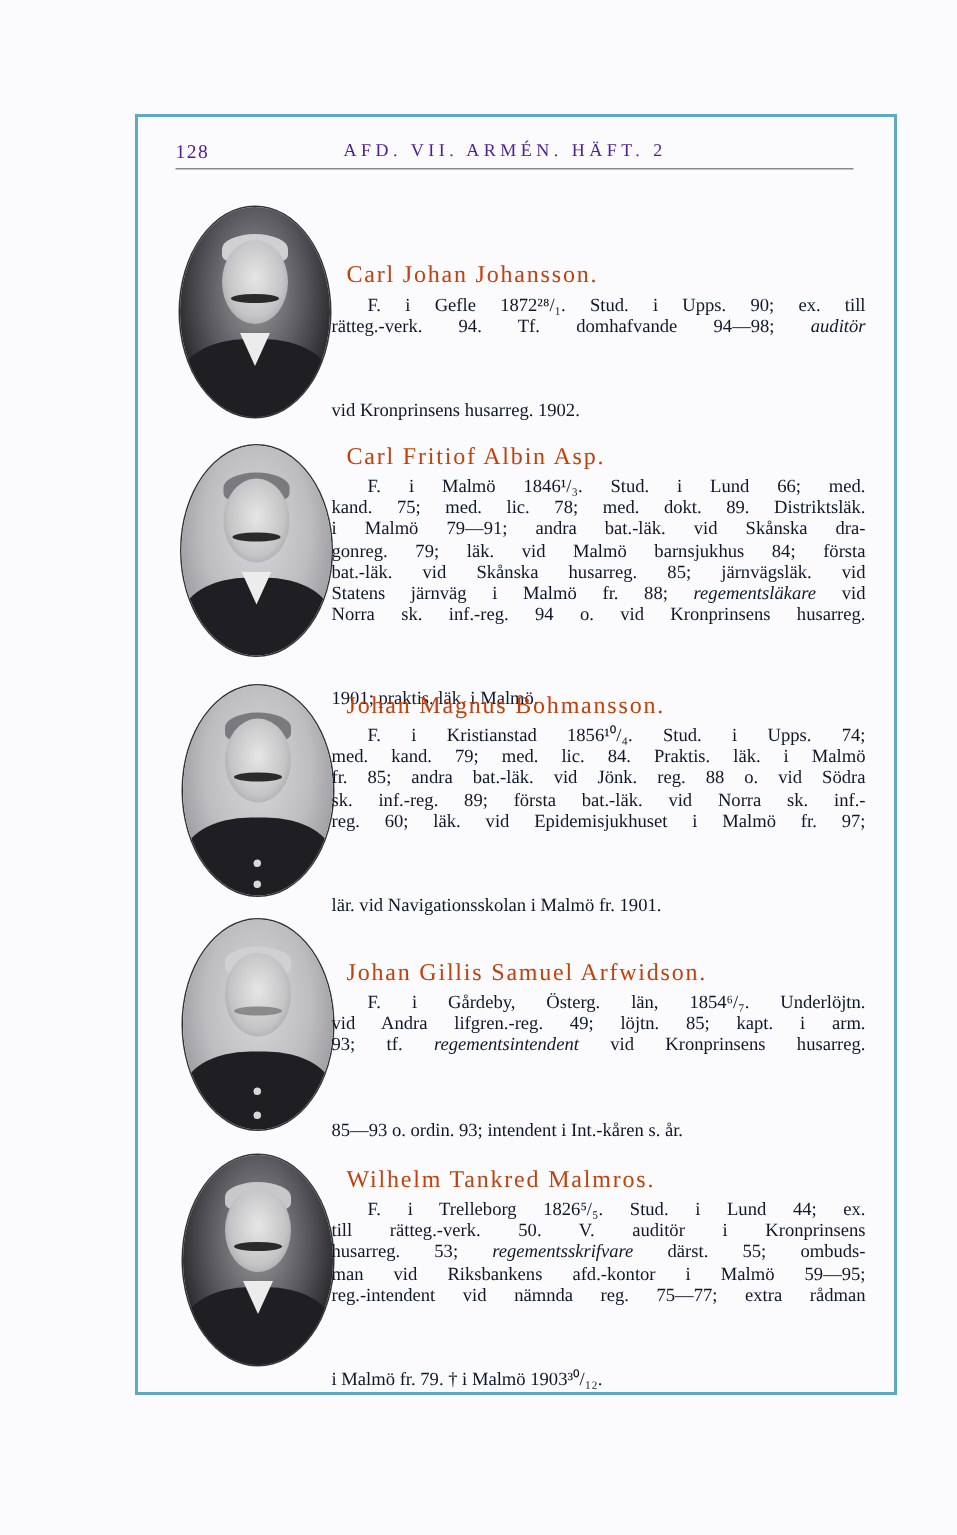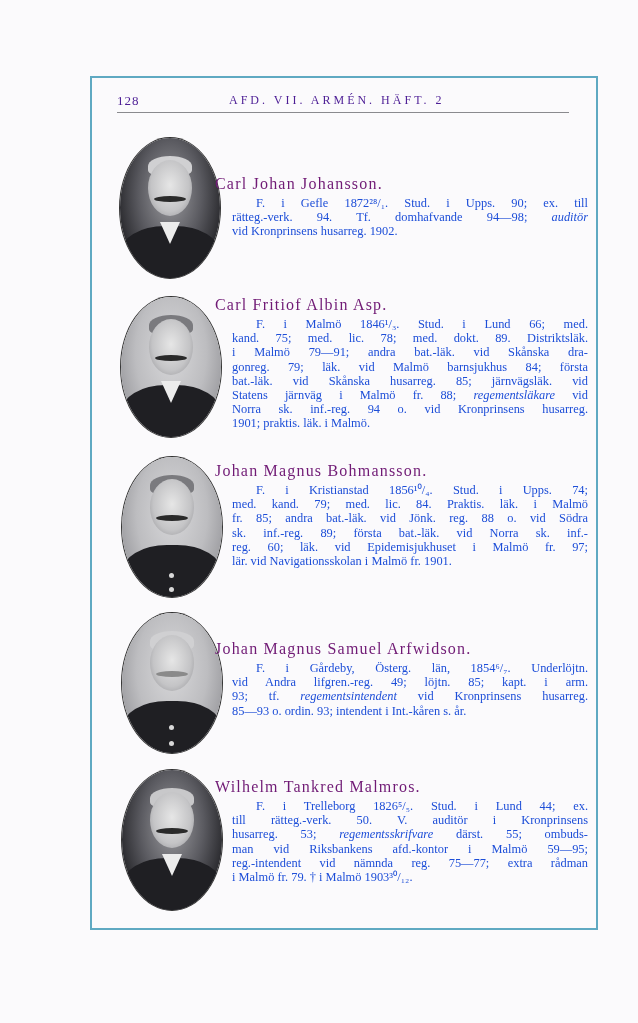--- a/index.html
+++ b/index.html
@@ -70,33 +70,33 @@
       position: absolute; left: 40px; top: 84px;
       width: 20px; height: 22px;
       background: #ececec;
       clip-path: polygon(0 0, 100% 0, 50% 100%);
     }
     .portrait .button {
       position: absolute; left: 47px; width: 5px; height: 5px;
       border-radius: 50%; background: #d8d8d8;
     }
     .entry-name {
-      position: absolute; left: 215px;
+      position: absolute; left: 231px;
       font-family: "Liberation Serif", serif;
       font-size: 16px; letter-spacing: 1.2px;
-      color: #701a75; white-space: nowrap;
+      color: #c2410c; white-space: nowrap;
     }
     .entry-text {
-      position: absolute; left: 232px; width: 356px;
+      position: absolute; left: 221px; width: 356px;
       font-family: "Liberation Serif", serif;
       font-size: 12.4px; line-height: 14.2px;
-      text-align: justify; color: #1d4ed8;
+      text-align: justify; color: #0f172a;
     }
     .entry-text .line { display: block; text-align-last: justify; white-space: nowrap; }
-    .entry-text .line.last { text-align-last: left; }
+    .entry-text .line.last { text-align-last: left; margin-top: 42px; }
     .entry-text .line.indent { padding-left: 24px; }
     .entry-text i { font-style: italic; }
   </style>
 </head>
 <body>
 
 <div class="frame"></div>
 
 <div class="running-head">
   <span class="page-number">128</span>
@@ -163,21 +163,21 @@
 
 <div class="entry">
   <div class="portrait light" style="left:122px; top:613px;">
     <div class="hair white"></div>
       <div class="face"></div>
       <div class="moustache" style="background:#8a8a8a;"></div>
     <div class="body"></div>
     <div class="button" style="top:112px;"></div>
       <div class="button" style="top:128px;"></div>
   </div>
-  <div class="entry-name" style="top:640px;">Johan Magnus Samuel Arfwidson.</div>
+  <div class="entry-name" style="top:640px;">Johan Gillis Samuel Arfwidson.</div>
   <div class="entry-text" style="top:661px;">
     <span class="line indent">F. i Gårdeby, Österg. län, 1854⁶/₇. Underlöjtn.</span>
     <span class="line">vid Andra lifgren.-reg. 49; löjtn. 85; kapt. i arm.</span>
     <span class="line">93; tf. <i>regementsintendent</i> vid Kronprinsens husarreg.</span>
     <span class="line last">85—93 o. ordin. 93; intendent i Int.-kåren s. år.</span>
   </div>
 </div>
 
 <div class="entry">
   <div class="portrait" style="left:122px; top:770px;">

